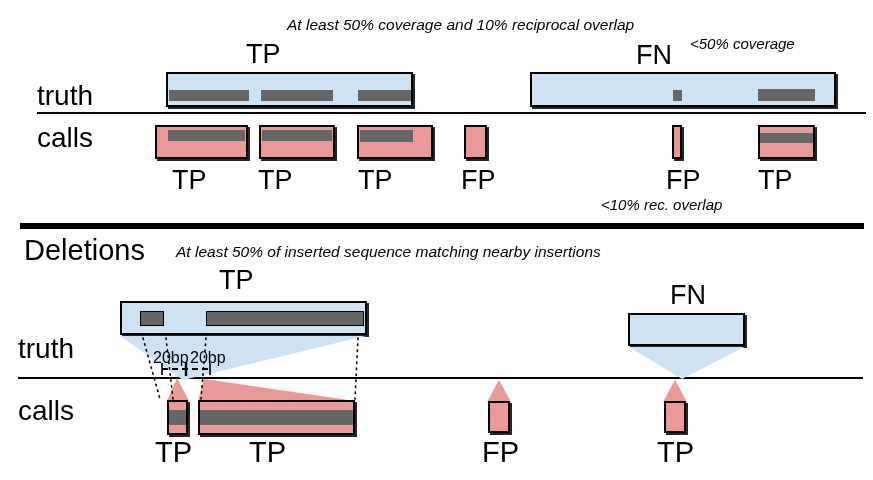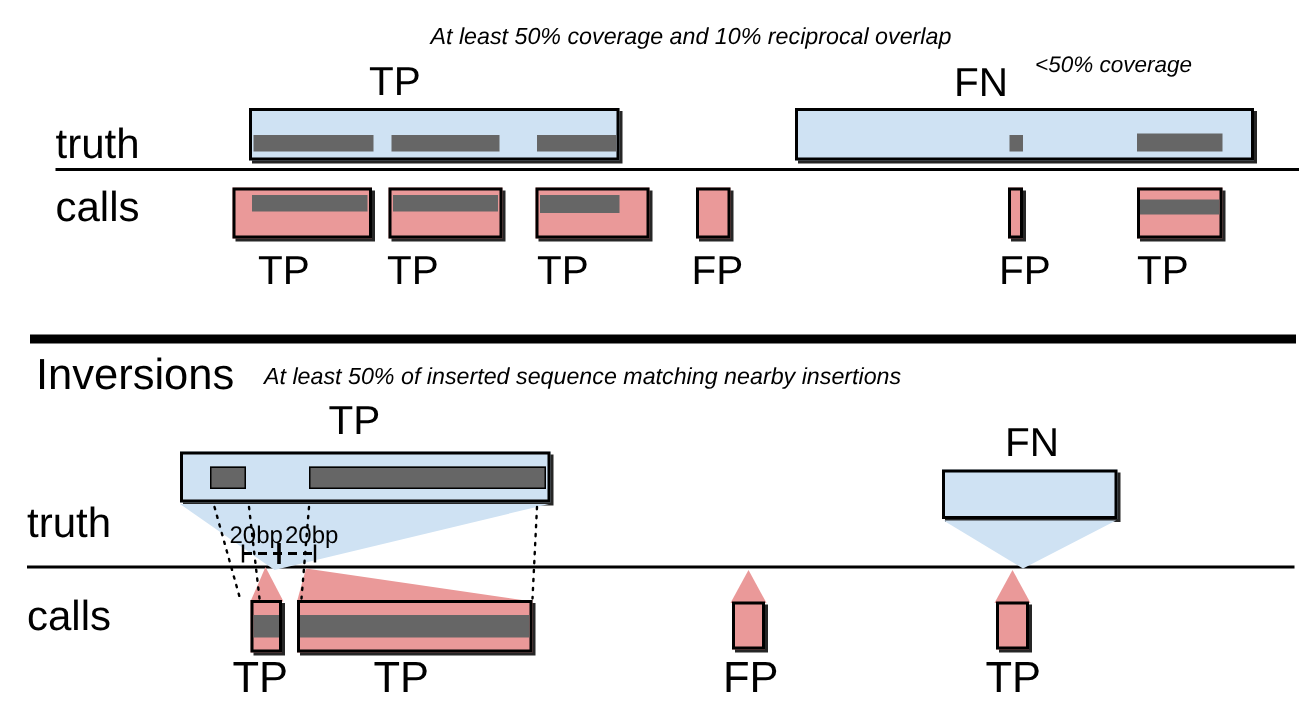--- a/index.html
+++ b/index.html
@@ -105,22 +105,23 @@
   <div class="abs group-label" style="left:636px;top:42px;">FN</div>
   <div class="abs note" style="left:690px;top:36px;">&lt;50% coverage</div>
   <div class="abs row-label" style="left:37px;top:82px;">truth</div>
   <div class="abs row-label" style="left:37px;top:124px;">calls</div>
   <div class="abs call-label" style="left:172px;top:167px;">TP</div>
   <div class="abs call-label" style="left:258px;top:167px;">TP</div>
   <div class="abs call-label" style="left:358px;top:167px;">TP</div>
   <div class="abs call-label" style="left:461px;top:167px;">FP</div>
   <div class="abs call-label" style="left:666px;top:167px;">FP</div>
   <div class="abs call-label" style="left:758px;top:167px;">TP</div>
+  <div class="abs note" style="left:601px;top:197px;">&lt;10% rec. overlap</div>
 
-  <div class="abs section-title" style="left:24px;top:236px;">Inversions</div>
+  <div class="abs section-title" style="left:24px;top:236px;">Deletions</div>
   <div class="abs subtitle" style="left:176px;top:244px;">At least 50% of inserted sequence matching nearby insertions</div>
   <div class="abs group-label" style="left:219px;top:267px;">TP</div>
   <div class="abs group-label" style="left:670px;top:282px;">FN</div>
   <div class="abs bp-label" style="left:153px;top:350px;">20bp</div>
   <div class="abs bp-label" style="left:190px;top:350px;">20bp</div>
   <div class="abs row-label" style="left:18px;top:335px;">truth</div>
   <div class="abs row-label" style="left:18px;top:397px;">calls</div>
   <div class="abs call-label-lg" style="left:155px;top:438px;">TP</div>
   <div class="abs call-label-lg" style="left:249px;top:438px;">TP</div>
   <div class="abs call-label-lg" style="left:482px;top:438px;">FP</div>

